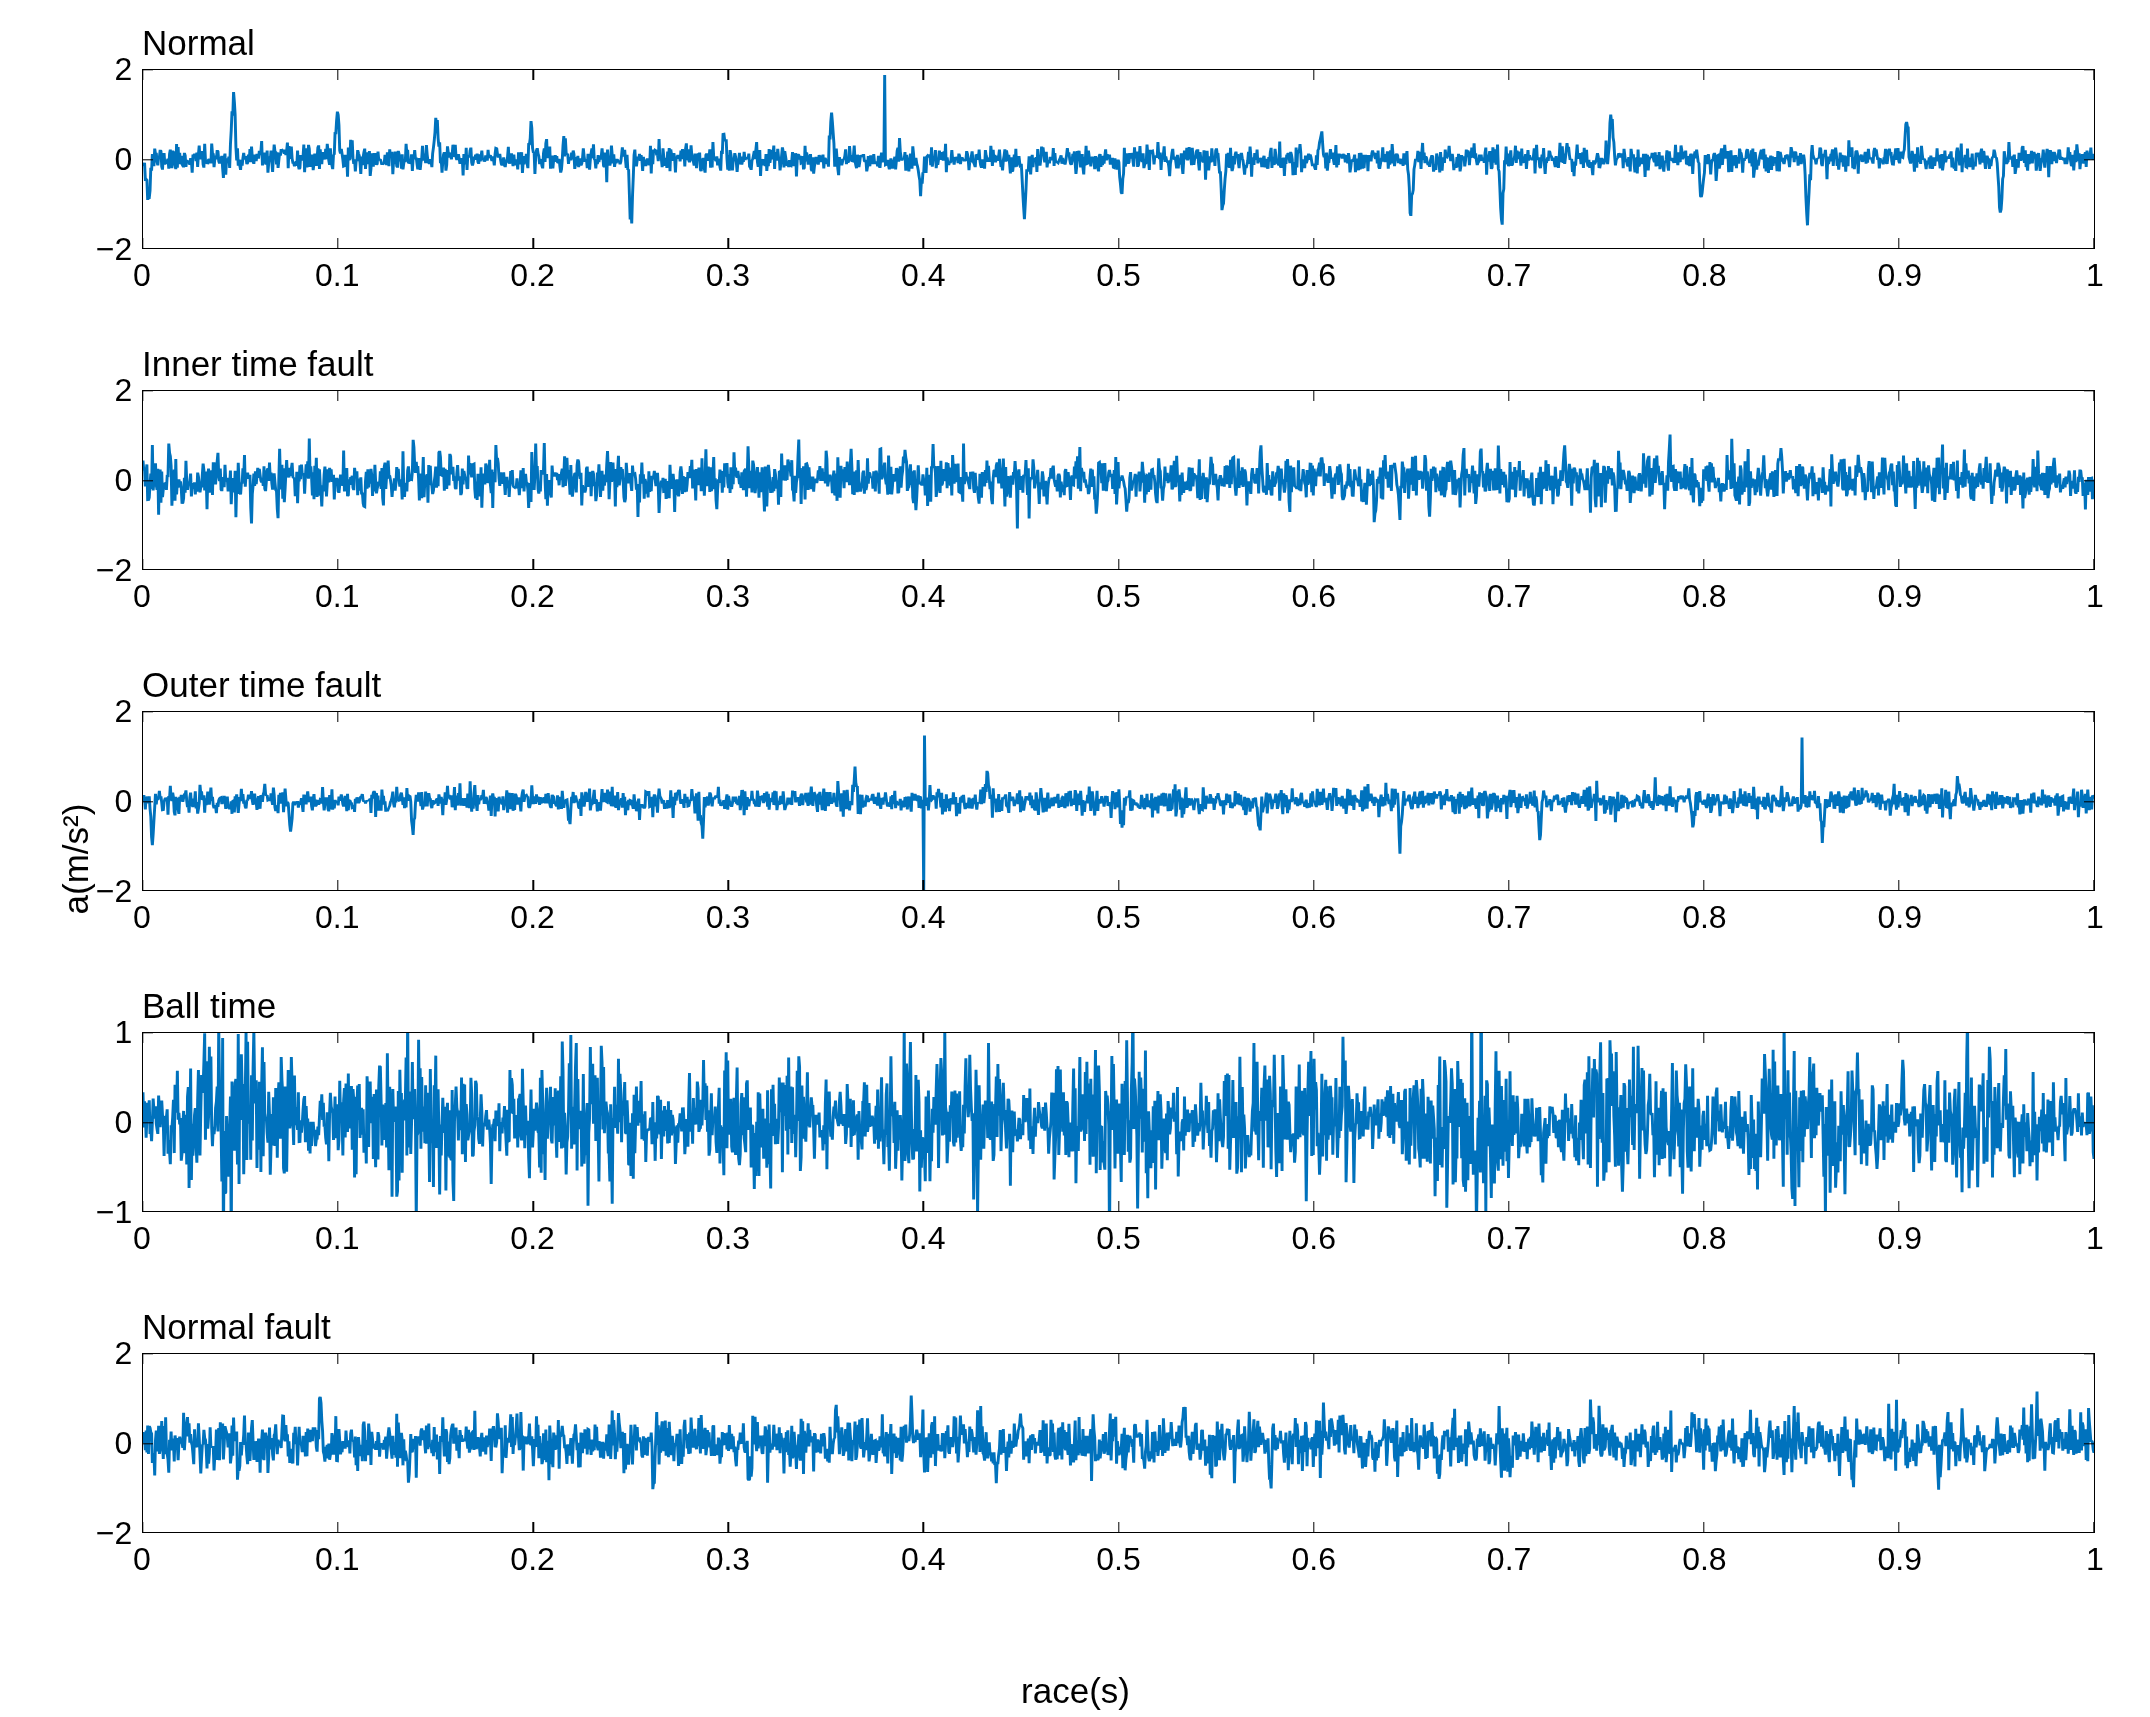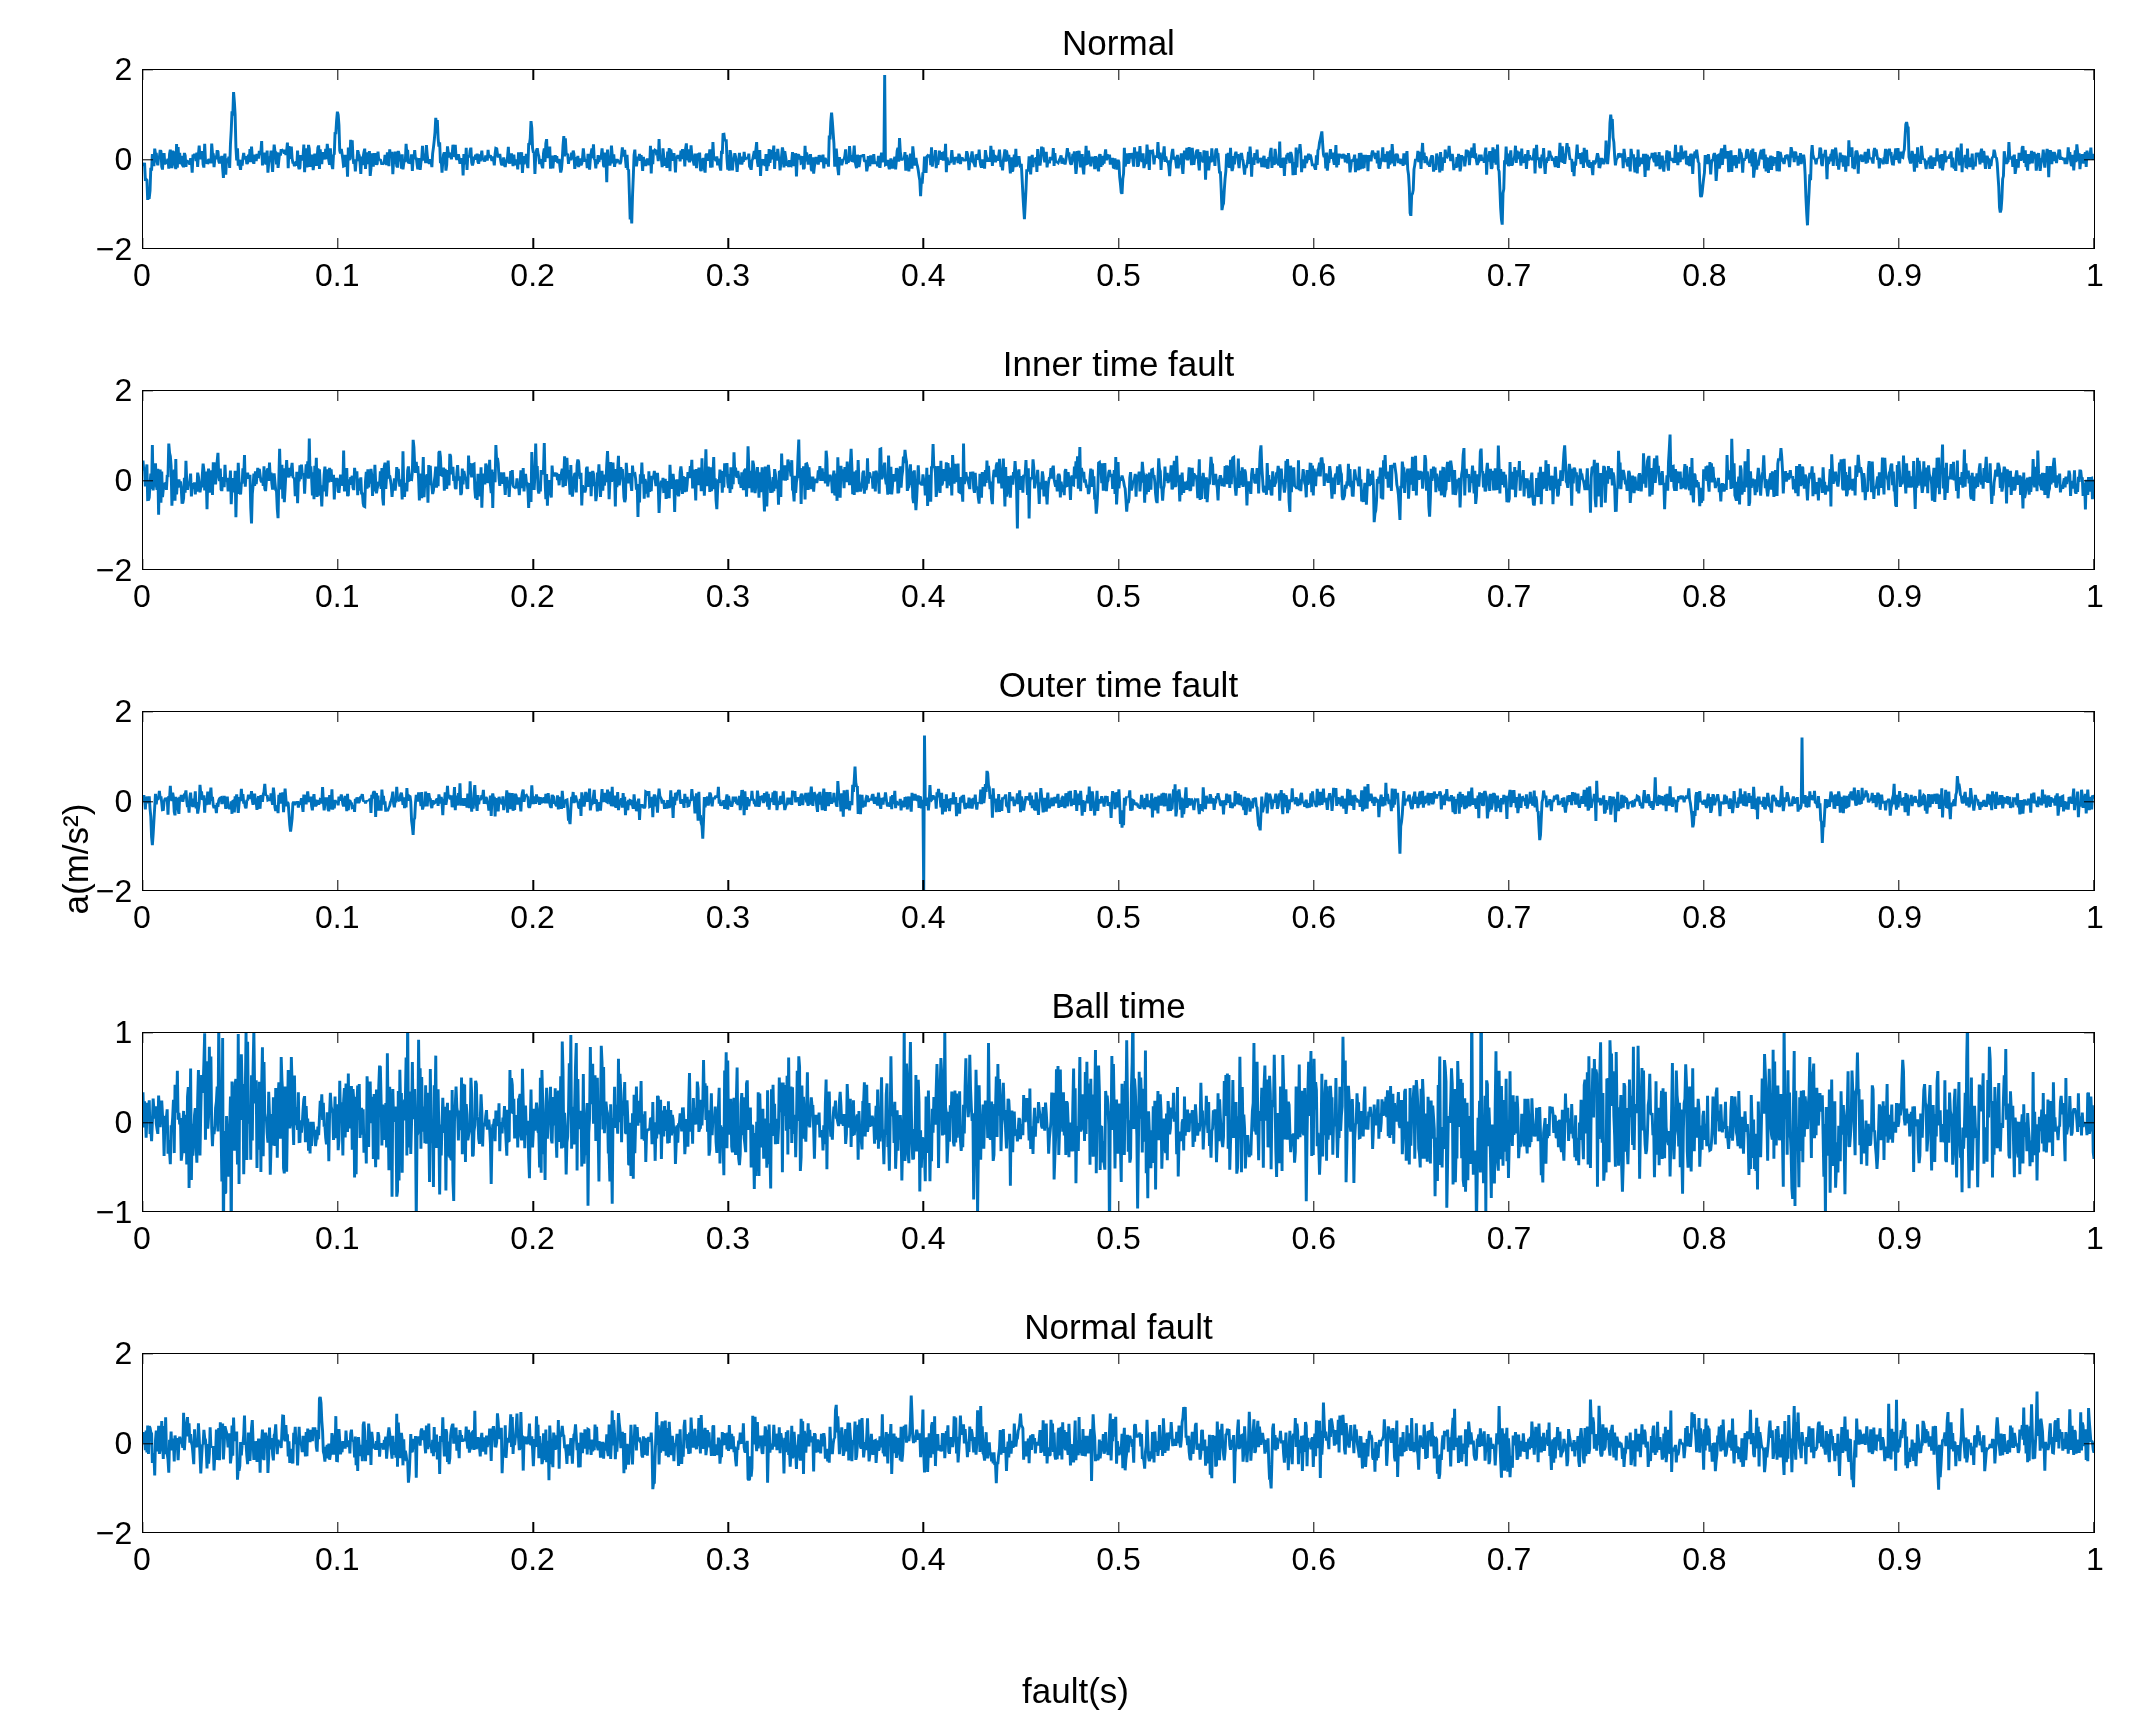--- a/index.html
+++ b/index.html
@@ -37,21 +37,20 @@
     position: absolute;
     left: 142px;
     width: 1953px;
     
   }
   .subplot-title {
     position: absolute;
     top: -46px;
     left: 0;
     width: 100%;
-    text-align: center;
     font-size: 35px;
     color: #000;
   }
   .axes-box {
     position: absolute;
     left: 0;
     top: 0;
     width: 100%;
     height: 100%;
     border: 1.4px solid #000;
@@ -121,21 +120,21 @@
     stroke: #0072BD; 
     stroke-width: 1.5;
   }
 </style>
 </head>
 <body>
 
 <div class="figure">
 
   <div class="ylabel-global">a(m/s²)</div>
-  <div class="xlabel-global">fault(s)</div>
+  <div class="xlabel-global">race(s)</div>
 
   <div class="subplot" id="sp0" style="top:69px; height:180px;">
     <div class="subplot-title">Normal</div>
     <div class="axes-box">
         <svg class="signal" viewBox="0 0 1000 260" preserveAspectRatio="none">
           <path id="path0" d="M0.00 141.09L0.40 138.21L0.80 135.39L1.20 159.76L1.60 159.06L2.00 160.43L2.40 189.98L2.80 186.43L3.20 186.76L3.60 176.48L4.00 142.74L4.40 147.03L4.80 122.82L5.20 129.24L5.60 140.57L6.00 114.80L6.40 122.52L6.80 120.80L7.20 134.30L7.60 139.40L8.00 126.49L8.40 127.62L8.80 116.69L9.20 118.01L9.60 141.37L10.00 145.77L10.40 123.50L10.80 121.22L11.20 138.22L11.60 131.56L12.00 137.26L12.40 132.50L12.81 129.24L13.21 144.23L13.61 122.23L14.01 116.28L14.41 136.68L14.81 143.52L15.21 117.43L15.61 133.77L16.01 118.65L16.41 139.23L16.81 144.90L17.21 107.99L17.61 142.65L18.01 112.51L18.41 137.19L18.81 121.04L19.21 137.56L19.61 125.31L20.01 137.86L20.41 140.25L20.81 142.26L21.21 120.97L21.61 124.67L22.01 141.72L22.41 131.29L22.81 132.74L23.21 134.10L23.61 135.12L24.01 138.81L24.41 128.54L24.81 133.15L25.21 150.09L25.61 124.31L26.01 124.30L26.41 122.62L26.81 122.56L27.21 133.18L27.61 120.61L28.01 141.53L28.41 123.45L28.81 110.29L29.21 130.52L29.61 125.85L30.01 126.01L30.41 118.32L30.81 137.83L31.21 142.61L31.61 107.90L32.01 131.55L32.41 131.93L32.81 136.81L33.21 136.99L33.61 130.63L34.01 129.63L34.41 133.48L34.81 136.49L35.21 107.23L35.61 121.91L36.01 122.05L36.41 141.93L36.81 130.42L37.21 124.91L37.62 130.80L38.02 117.04L38.42 118.31L38.82 133.12L39.22 136.97L39.62 131.96L40.02 128.82L40.42 125.25L40.82 143.68L41.22 157.75L41.62 128.29L42.02 122.06L42.42 153.05L42.82 130.12L43.22 128.83L43.62 134.96L44.02 126.21L44.42 143.03L44.82 108.62L45.22 88.48L45.62 60.20L46.02 66.88L46.42 32.32L46.82 45.92L47.22 65.49L47.62 112.41L48.02 132.26L48.42 114.33L48.82 139.89L49.22 130.67L49.62 139.97L50.02 146.03L50.42 131.04L50.82 139.93L51.22 128.39L51.62 120.75L52.02 131.17L52.42 125.70L52.82 127.41L53.22 137.76L53.62 136.22L54.02 123.59L54.42 133.57L54.82 115.28L55.22 134.60L55.62 111.65L56.02 127.20L56.42 133.38L56.82 137.27L57.22 123.35L57.62 128.04L58.02 133.22L58.42 122.22L58.82 124.30L59.22 129.48L59.62 117.97L60.02 124.58L60.42 119.66L60.82 103.85L61.22 139.51L61.62 136.78L62.02 129.75L62.42 120.44L62.83 126.21L63.23 138.35L63.63 117.54L64.03 150.07L64.43 135.90L64.83 125.95L65.23 131.63L65.63 117.66L66.03 133.85L66.43 148.96L66.83 126.21L67.23 108.70L67.63 118.58L68.03 119.33L68.43 138.12L68.83 120.30L69.23 143.02L69.63 131.72L70.03 120.95L70.43 125.15L70.83 115.31L71.23 119.98L71.63 117.19L72.03 118.23L72.43 122.62L72.83 116.30L73.23 124.49L73.63 118.06L74.03 106.07L74.43 143.60L74.83 111.16L75.23 129.87L75.63 119.26L76.03 111.60L76.43 129.36L76.83 135.54L77.23 135.31L77.63 140.84L78.03 134.64L78.43 133.86L78.83 140.00L79.23 117.48L79.63 139.91L80.03 145.20L80.43 143.55L80.83 124.12L81.23 127.45L81.63 132.33L82.03 126.59L82.43 108.68L82.83 149.51L83.23 125.98L83.63 114.23L84.03 142.42L84.43 138.27L84.83 109.22L85.23 115.21L85.63 141.66L86.03 129.78L86.43 137.85L86.83 123.43L87.23 146.32L87.64 136.24L88.04 121.87L88.44 130.60L88.84 140.08L89.24 128.70L89.64 113.42L90.04 110.03L90.44 144.56L90.84 115.66L91.24 131.75L91.64 137.49L92.04 119.96L92.44 128.67L92.84 129.06L93.24 130.88L93.64 115.17L94.04 130.19L94.44 107.77L94.84 118.70L95.24 132.36L95.64 138.58L96.04 114.34L96.44 131.50L96.84 139.53L97.24 144.90L97.64 123.93L98.04 123.32L98.44 92.12L98.84 92.40L99.24 73.30L99.64 60.67L100.04 65.54L100.44 80.77L100.84 117.84L101.24 122.26L101.64 115.23L102.04 122.73L102.44 131.10L102.84 141.54L103.24 141.09L103.64 123.92L104.04 128.15L104.44 128.36L104.84 156.05L105.24 113.27L105.64 132.12L106.04 129.94L106.44 101.73L106.84 112.58L107.24 102.69L107.64 129.13L108.04 137.36L108.44 130.48L108.84 148.13L109.24 133.39L109.64 132.65L110.04 116.87L110.44 121.47L110.84 125.05L111.24 135.67L111.64 151.80L112.04 126.30L112.44 139.09L112.85 127.18L113.25 119.79L113.65 114.58L114.05 144.54L114.45 129.31L114.85 132.04L115.25 120.09L115.65 137.66L116.05 118.29L116.45 154.81L116.85 144.10L117.25 121.57L117.65 125.60L118.05 141.42L118.45 121.10L118.85 128.57L119.25 121.18L119.65 138.87L120.05 137.69L120.45 119.04L120.85 132.31L121.25 129.96L121.65 130.26L122.05 134.02L122.45 138.68L122.85 136.43L123.25 137.15L123.65 135.74L124.05 123.94L124.45 128.71L124.85 139.25L125.25 119.98L125.65 124.54L126.05 140.46L126.45 115.65L126.85 128.08L127.25 125.54L127.65 119.39L128.05 152.23L128.45 131.15L128.85 137.76L129.25 119.77L129.65 119.80L130.05 140.47L130.45 142.79L130.85 118.06L131.25 122.87L131.65 133.66L132.05 125.08L132.45 144.12L132.85 123.04L133.25 145.18L133.65 136.45L134.05 132.90L134.45 133.24L134.85 107.77L135.25 122.87L135.65 116.43L136.05 135.85L136.45 136.43L136.85 136.74L137.25 136.88L137.66 123.03L138.06 147.63L138.46 127.67L138.86 130.62L139.26 116.94L139.66 130.26L140.06 127.76L140.46 137.75L140.86 145.26L141.26 138.25L141.66 128.70L142.06 146.04L142.46 135.21L142.86 128.91L143.26 110.81L143.66 130.46L144.06 132.56L144.46 121.95L144.86 136.16L145.26 109.49L145.66 123.79L146.06 133.00L146.46 135.94L146.86 137.40L147.26 130.01L147.66 133.74L148.06 142.19L148.46 122.05L148.86 113.69L149.26 103.44L149.66 90.81L150.06 69.65L150.46 80.97L150.86 73.10L151.26 99.60L151.66 112.01L152.06 105.45L152.46 136.15L152.86 130.84L153.26 149.96L153.66 134.06L154.06 123.00L154.46 119.87L154.86 124.86L155.26 147.07L155.66 138.84L156.06 111.55L156.46 120.17L156.86 128.28L157.26 121.30L157.66 121.70L158.06 130.57L158.46 123.68L158.86 109.03L159.26 115.91L159.66 127.22L160.06 109.36L160.46 127.83L160.86 131.64L161.26 127.15L161.66 122.81L162.06 128.95L162.46 137.13L162.87 128.62L163.27 136.35L163.67 130.50L164.07 154.24L164.47 122.63L164.87 134.35L165.27 138.00L165.67 113.51L166.07 146.21L166.47 125.31L166.87 124.88L167.27 128.00L167.67 117.45L168.07 113.31L168.47 135.58L168.87 139.92L169.27 134.95L169.67 126.32L170.07 131.39L170.47 123.56L170.87 126.29L171.27 121.98L171.67 134.85L172.07 137.23L172.47 123.20L172.87 133.71L173.27 126.81L173.67 117.73L174.07 131.81L174.47 128.99L174.87 133.98L175.27 132.97L175.67 124.43L176.07 128.08L176.47 132.52L176.87 116.37L177.27 128.90L177.67 124.43L178.07 124.73L178.47 129.08L178.87 133.08L179.27 126.12L179.67 131.03L180.07 139.58L180.47 122.59L180.87 113.40L181.27 113.92L181.67 122.39L182.07 128.05L182.47 124.45L182.87 122.50L183.27 131.09L183.67 137.45L184.07 139.74L184.47 135.21L184.87 127.45L185.27 139.27L185.67 141.94L186.07 130.79L186.47 135.27L186.87 126.43L187.27 111.98L187.68 136.96L188.08 135.59L188.48 131.18L188.88 121.80L189.28 132.65L189.68 140.44L190.08 123.38L190.48 135.71L190.88 130.49L191.28 139.34L191.68 132.43L192.08 145.29L192.48 120.02L192.88 135.95L193.28 138.02L193.68 121.56L194.08 120.16L194.48 150.29L194.88 132.81L195.28 137.99L195.68 125.56L196.08 133.48L196.48 122.32L196.88 136.71L197.28 143.38L197.68 108.04L198.08 108.34L198.48 99.37L198.88 74.46L199.28 84.70L199.68 114.45L200.08 120.67L200.48 120.72L200.88 151.74L201.28 126.51L201.68 117.16L202.08 114.15L202.48 121.63L202.88 125.75L203.28 137.65L203.68 130.54L204.08 130.89L204.48 140.02L204.88 143.76L205.28 121.78L205.68 114.25L206.08 134.32L206.48 106.86L206.88 100.77L207.28 128.81L207.68 115.60L208.08 122.19L208.48 111.81L208.88 144.26L209.28 129.32L209.68 124.95L210.08 143.94L210.48 131.35L210.88 134.33L211.28 124.36L211.68 128.79L212.08 125.80L212.48 134.99L212.89 136.29L213.29 129.73L213.69 141.00L214.09 149.90L214.49 145.28L214.89 131.28L215.29 109.78L215.69 96.33L216.09 126.25L216.49 99.55L216.89 120.64L217.29 124.19L217.69 122.02L218.09 137.17L218.49 127.84L218.89 127.87L219.29 132.17L219.69 120.61L220.09 130.67L220.49 117.43L220.89 122.81L221.29 144.74L221.69 137.35L222.09 127.18L222.49 139.71L222.89 125.31L223.29 142.15L223.69 130.44L224.09 128.81L224.49 139.67L224.89 136.94L225.29 128.66L225.69 114.43L226.09 125.93L226.49 133.98L226.89 132.90L227.29 129.95L227.69 143.31L228.09 122.40L228.49 127.22L228.89 145.59L229.29 130.61L229.69 121.38L230.09 114.43L230.49 128.94L230.89 108.32L231.29 129.82L231.69 132.04L232.09 143.69L232.49 130.39L232.89 137.60L233.29 124.32L233.69 134.68L234.09 126.13L234.49 130.89L234.89 125.88L235.29 114.42L235.69 127.20L236.09 140.42L236.49 142.13L236.89 120.47L237.29 125.94L237.70 163.81L238.10 116.01L238.50 135.22L238.90 125.28L239.30 139.83L239.70 133.48L240.10 110.33L240.50 124.01L240.90 136.58L241.30 123.19L241.70 141.69L242.10 132.83L242.50 136.53L242.90 129.70L243.30 131.24L243.70 134.95L244.10 132.31L244.50 137.83L244.90 134.28L245.30 124.46L245.70 112.82L246.10 126.73L246.50 121.64L246.90 116.46L247.30 131.01L247.70 143.17L248.10 123.77L248.50 145.91L248.90 144.97L249.30 180.62L249.70 218.40L250.10 202.80L250.50 224.08L250.90 183.57L251.30 155.95L251.70 124.15L252.10 116.19L252.50 135.12L252.90 140.89L253.30 132.30L253.70 126.50L254.10 130.90L254.50 122.45L254.90 132.81L255.30 124.20L255.70 131.03L256.10 147.45L256.50 126.63L256.90 138.55L257.30 130.83L257.70 140.65L258.10 137.52L258.50 129.01L258.90 130.89L259.30 136.52L259.70 139.34L260.10 110.62L260.50 151.02L260.90 120.92L261.30 137.57L261.70 116.24L262.10 119.72L262.51 116.28L262.91 116.94L263.31 124.86L263.71 123.76L264.11 133.10L264.51 100.91L264.91 129.81L265.31 126.95L265.71 130.66L266.11 142.12L266.51 114.49L266.91 126.45L267.31 140.14L267.71 130.74L268.11 128.08L268.51 143.25L268.91 118.96L269.31 133.24L269.71 113.97L270.11 147.86L270.51 115.97L270.91 123.63L271.31 132.82L271.71 125.01L272.11 121.18L272.51 129.32L272.91 149.61L273.31 126.32L273.71 129.95L274.11 123.73L274.51 128.59L274.91 124.67L275.31 133.60L275.71 117.59L276.11 129.48L276.51 115.30L276.91 130.20L277.31 121.40L277.71 141.07L278.11 114.85L278.51 107.16L278.91 131.74L279.31 115.81L279.71 131.38L280.11 135.13L280.51 131.20L280.91 109.87L281.31 125.49L281.71 129.25L282.11 134.01L282.51 139.70L282.91 122.04L283.31 126.32L283.71 143.63L284.11 127.75L284.51 122.26L284.91 122.13L285.31 120.64L285.71 145.86L286.11 148.04L286.51 133.00L286.91 129.77L287.31 128.32L287.72 144.57L288.12 150.05L288.52 123.88L288.92 121.66L289.32 126.67L289.72 132.98L290.12 129.27L290.52 115.87L290.92 142.73L291.32 125.82L291.72 142.53L292.12 105.19L292.52 127.55L292.92 129.74L293.32 130.91L293.72 133.47L294.12 126.10L294.52 139.42L294.92 129.17L295.32 132.06L295.72 141.61L296.12 146.99L296.52 117.94L296.92 122.73L297.32 92.72L297.72 92.48L298.12 102.03L298.52 104.44L298.92 101.07L299.32 129.55L299.72 145.83L300.12 124.21L300.52 147.15L300.92 116.80L301.32 122.74L301.72 131.98L302.12 146.73L302.52 131.20L302.92 133.23L303.32 121.39L303.72 126.35L304.12 134.96L304.52 148.92L304.92 135.11L305.32 132.10L305.72 120.74L306.12 137.86L306.52 126.31L306.92 138.40L307.32 132.16L307.72 134.37L308.12 119.57L308.52 128.81L308.92 129.92L309.32 128.17L309.72 128.84L310.12 130.45L310.52 121.92L310.92 141.50L311.32 142.82L311.72 145.93L312.12 132.37L312.53 129.98L312.93 124.29L313.33 118.18L313.73 130.41L314.13 116.57L314.53 105.20L314.93 134.53L315.33 141.57L315.73 133.96L316.13 117.04L316.53 154.67L316.93 132.19L317.33 139.59L317.73 129.89L318.13 131.16L318.53 132.69L318.93 140.42L319.33 122.68L319.73 147.46L320.13 134.70L320.53 140.55L320.93 115.44L321.33 135.73L321.73 127.37L322.13 116.61L322.53 130.68L322.93 121.52L323.33 110.17L323.73 144.65L324.13 119.64L324.53 130.96L324.93 132.49L325.33 115.16L325.73 126.96L326.13 128.66L326.53 146.61L326.93 136.87L327.33 124.78L327.73 112.78L328.13 119.16L328.53 142.32L328.93 118.29L329.33 125.53L329.73 133.35L330.13 140.35L330.53 137.83L330.93 142.08L331.33 131.65L331.73 140.54L332.13 140.97L332.53 132.05L332.93 119.95L333.33 131.85L333.73 140.69L334.13 122.16L334.53 122.11L334.93 155.48L335.33 130.17L335.73 122.45L336.13 123.85L336.53 131.19L336.93 125.12L337.33 137.10L337.74 136.47L338.14 125.81L338.54 145.31L338.94 143.56L339.34 110.67L339.74 133.68L340.14 120.36L340.54 127.19L340.94 138.29L341.34 131.38L341.74 126.93L342.14 122.69L342.54 145.70L342.94 148.22L343.34 127.49L343.74 151.39L344.14 140.75L344.54 135.09L344.94 126.69L345.34 131.67L345.74 134.67L346.14 138.50L346.54 124.00L346.94 127.38L347.34 134.76L347.74 124.87L348.14 130.08L348.54 123.44L348.94 143.75L349.34 128.37L349.74 128.64L350.14 136.71L350.54 136.49L350.94 130.24L351.34 141.33L351.74 95.56L352.14 101.43L352.54 75.09L352.94 62.16L353.34 75.46L353.74 91.65L354.14 107.02L354.54 141.23L354.94 132.12L355.34 114.51L355.74 128.78L356.14 144.25L356.54 153.64L356.94 127.14L357.34 132.57L357.74 131.97L358.14 139.35L358.54 134.42L358.94 129.72L359.34 130.80L359.74 125.33L360.14 115.93L360.54 137.50L360.94 129.50L361.34 135.63L361.74 132.92L362.14 110.89L362.55 126.00L362.95 125.56L363.35 133.66L363.75 133.98L364.15 124.93L364.55 110.38L364.95 132.81L365.35 139.03L365.75 143.67L366.15 123.72L366.55 125.98L366.95 141.84L367.35 135.18L367.75 124.77L368.15 124.46L368.55 125.46L368.95 124.18L369.35 122.79L369.75 133.14L370.15 134.52L370.55 131.04L370.95 148.36L371.35 141.64L371.75 125.77L372.15 138.32L372.55 140.73L372.95 124.71L373.35 130.95L373.75 133.17L374.15 137.63L374.55 122.54L374.95 135.25L375.35 133.38L375.75 137.61L376.15 134.07L376.55 140.77L376.95 125.26L377.35 141.05L377.75 143.17L378.15 129.57L378.55 120.51L378.95 134.99L379.35 126.94L379.75 131.76L380.15 7.47L380.55 139.61L380.95 139.11L381.35 138.40L381.75 131.25L382.15 139.87L382.55 145.19L382.95 136.82L383.35 128.92L383.75 136.47L384.15 144.31L384.55 133.83L384.95 133.08L385.35 126.57L385.75 145.22L386.15 132.46L386.55 117.89L386.95 113.13L387.35 133.91L387.76 99.19L388.16 119.38L388.56 126.80L388.96 132.59L389.36 129.13L389.76 129.09L390.16 130.19L390.56 119.89L390.96 147.32L391.36 123.67L391.76 137.94L392.16 135.68L392.56 148.09L392.96 129.65L393.36 122.08L393.76 137.02L394.16 144.34L394.56 111.42L394.96 122.92L395.36 139.94L395.76 134.02L396.16 128.38L396.56 136.25L396.96 140.38L397.36 146.65L397.76 154.97L398.16 161.49L398.56 184.22L398.96 161.59L399.36 166.07L399.76 149.39L400.16 150.43L400.56 126.37L400.96 141.81L401.36 150.58L401.76 126.21L402.16 124.78L402.56 126.35L402.96 127.06L403.36 123.14L403.76 138.99L404.16 112.91L404.56 141.20L404.96 130.40L405.36 130.41L405.76 129.11L406.16 116.84L406.56 143.39L406.96 132.10L407.36 138.89L407.76 130.74L408.16 117.72L408.56 123.36L408.96 130.14L409.36 131.10L409.76 119.96L410.16 132.70L410.56 118.78L410.96 129.34L411.36 107.60L411.76 149.46L412.16 127.57L412.57 136.01L412.97 139.15L413.37 135.01L413.77 136.28L414.17 130.69L414.57 116.98L414.97 129.98L415.37 132.64L415.77 138.36L416.17 127.50L416.57 127.37L416.97 130.24L417.37 128.65L417.77 136.25L418.17 122.14L418.57 125.35L418.97 137.79L419.37 131.54L419.77 127.24L420.17 130.04L420.57 130.17L420.97 132.86L421.37 132.95L421.77 131.98L422.17 118.21L422.57 122.30L422.97 130.18L423.37 146.57L423.77 133.56L424.17 135.25L424.57 126.02L424.97 118.88L425.37 130.97L425.77 135.59L426.17 138.29L426.57 142.07L426.97 123.92L427.37 123.59L427.77 129.91L428.17 131.25L428.57 116.20L428.97 132.45L429.37 139.47L429.77 143.24L430.17 130.40L430.57 138.15L430.97 140.77L431.37 144.09L431.77 116.96L432.17 125.14L432.57 128.11L432.97 134.20L433.37 130.46L433.77 127.73L434.17 134.29L434.57 110.51L434.97 123.72L435.37 140.10L435.77 116.39L436.17 132.75L436.57 123.88L436.97 135.06L437.37 125.75L437.78 126.15L438.18 132.92L438.58 125.71L438.98 116.21L439.38 130.47L439.78 141.70L440.18 137.67L440.58 146.80L440.98 131.29L441.38 124.77L441.78 115.83L442.18 134.04L442.58 117.10L442.98 123.76L443.38 133.20L443.78 123.75L444.18 136.93L444.58 151.33L444.98 127.30L445.38 148.72L445.78 147.57L446.18 137.33L446.58 123.47L446.98 141.89L447.38 115.15L447.78 141.35L448.18 135.56L448.58 129.41L448.98 125.76L449.38 135.86L449.78 142.92L450.18 136.90L450.58 158.38L450.98 180.98L451.38 200.49L451.78 217.94L452.18 196.92L452.58 174.52L452.98 145.04L453.38 148.68L453.78 145.01L454.18 126.15L454.58 136.18L454.98 152.67L455.38 133.65L455.78 123.88L456.18 142.00L456.58 128.41L456.98 130.55L457.38 132.95L457.78 126.95L458.18 149.03L458.58 115.36L458.98 133.14L459.38 124.77L459.78 139.82L460.18 130.44L460.58 111.69L460.98 114.67L461.38 114.37L461.78 125.27L462.18 134.96L462.59 126.39L462.99 119.49L463.39 142.51L463.79 132.80L464.19 131.34L464.59 136.36L464.99 126.67L465.39 128.72L465.79 130.57L466.19 131.81L466.59 113.88L466.99 140.21L467.39 121.29L467.79 134.87L468.19 134.14L468.59 135.37L468.99 136.25L469.39 133.09L469.79 130.62L470.19 127.89L470.59 124.39L470.99 137.09L471.39 128.08L471.79 135.39L472.19 132.76L472.59 138.28L472.99 132.36L473.39 124.25L473.79 113.79L474.19 125.28L474.59 120.28L474.99 130.22L475.39 136.82L475.79 138.80L476.19 133.69L476.59 122.25L476.99 126.84L477.39 118.60L477.79 136.00L478.19 151.96L478.59 140.93L478.99 118.50L479.39 120.21L479.79 117.80L480.19 130.46L480.59 142.41L480.99 135.83L481.39 122.62L481.79 142.61L482.19 152.61L482.59 127.13L482.99 131.86L483.39 110.49L483.79 138.01L484.19 137.54L484.59 117.53L484.99 126.78L485.39 128.28L485.79 141.09L486.19 130.01L486.59 126.53L486.99 128.15L487.39 129.47L487.80 144.93L488.20 125.63L488.60 127.84L489.00 140.42L489.40 143.52L489.80 148.32L490.20 124.31L490.60 122.57L491.00 141.73L491.40 126.72L491.80 139.22L492.20 125.10L492.60 137.00L493.00 125.04L493.40 115.92L493.80 132.17L494.20 122.79L494.60 130.84L495.00 124.78L495.40 123.61L495.80 138.35L496.20 133.07L496.60 129.97L497.00 128.17L497.40 143.39L497.80 143.82L498.20 128.99L498.60 143.00L499.00 131.40L499.40 145.51L499.80 130.79L500.20 134.40L500.60 156.17L501.00 166.37L501.40 179.34L501.80 181.17L502.20 159.14L502.60 151.42L503.00 113.44L503.40 141.09L503.80 135.97L504.20 126.78L504.60 121.68L505.00 137.04L505.40 134.89L505.80 121.38L506.20 129.62L506.60 121.13L507.00 122.00L507.40 132.71L507.80 141.30L508.20 112.97L508.60 129.25L509.00 126.51L509.40 119.18L509.80 141.65L510.20 139.80L510.60 129.50L511.00 110.97L511.40 133.77L511.80 123.98L512.20 134.74L512.61 121.67L513.01 143.43L513.41 138.15L513.81 136.93L514.21 135.97L514.61 108.79L515.01 122.87L515.41 133.55L515.81 146.12L516.21 116.51L516.61 122.58L517.01 117.95L517.41 117.45L517.81 124.41L518.21 137.99L518.61 126.38L519.01 125.94L519.41 124.57L519.81 128.43L520.21 105.33L520.61 124.80L521.01 130.26L521.41 120.56L521.81 146.21L522.21 126.21L522.61 131.09L523.01 123.21L523.41 111.36L523.81 134.46L524.21 126.14L524.61 131.62L525.01 134.05L525.41 133.55L525.81 142.14L526.21 155.06L526.61 136.98L527.01 130.30L527.41 121.00L527.81 115.05L528.21 129.93L528.61 130.63L529.01 126.49L529.41 134.56L529.81 143.80L530.21 123.87L530.61 143.76L531.01 131.78L531.41 138.50L531.81 129.67L532.21 121.62L532.61 141.21L533.01 151.80L533.41 132.42L533.81 117.77L534.21 124.78L534.61 130.54L535.01 113.46L535.41 132.05L535.81 128.13L536.21 112.40L536.61 125.96L537.01 124.09L537.41 139.21L537.82 113.61L538.22 131.48L538.62 138.63L539.02 130.10L539.42 128.88L539.82 119.67L540.22 116.86L540.62 115.88L541.02 136.26L541.42 146.67L541.82 119.86L542.22 129.87L542.62 134.12L543.02 126.65L543.42 135.53L543.82 117.35L544.22 124.72L544.62 160.47L545.02 127.19L545.42 118.05L545.82 138.84L546.22 146.62L546.62 134.29L547.02 125.93L547.42 135.23L547.82 114.49L548.22 127.54L548.62 134.02L549.02 125.87L549.42 140.33L549.82 117.47L550.22 114.40L550.62 123.28L551.02 122.92L551.42 137.49L551.82 151.14L552.22 147.96L552.62 173.12L553.02 204.85L553.42 198.22L553.82 195.21L554.22 175.40L554.62 158.99L555.02 147.88L555.42 122.39L555.82 132.32L556.22 120.83L556.62 141.83L557.02 142.96L557.42 113.51L557.82 139.25L558.22 148.00L558.62 143.14L559.02 125.52L559.42 138.00L559.82 123.29L560.22 119.22L560.62 128.67L561.02 122.65L561.42 134.77L561.82 143.59L562.22 129.18L562.63 123.07L563.03 121.01L563.43 128.74L563.83 132.23L564.23 141.88L564.63 153.10L565.03 138.71L565.43 143.44L565.83 138.41L566.23 132.78L566.63 119.57L567.03 137.20L567.43 111.62L567.83 125.60L568.23 156.09L568.63 128.47L569.03 129.03L569.43 138.69L569.83 121.25L570.23 124.45L570.63 131.44L571.03 116.09L571.43 136.49L571.83 131.88L572.23 134.21L572.63 129.32L573.03 128.10L573.43 142.13L573.83 137.23L574.23 128.58L574.63 125.13L575.03 142.50L575.43 129.57L575.83 132.15L576.23 142.97L576.63 144.20L577.03 127.14L577.43 133.66L577.83 119.67L578.23 113.68L578.63 143.22L579.03 126.89L579.43 137.39L579.83 138.93L580.23 115.14L580.63 123.74L581.03 135.95L581.43 136.15L581.83 137.62L582.23 139.67L582.63 104.36L583.03 141.58L583.43 143.14L583.83 128.65L584.23 132.11L584.63 127.86L585.03 154.73L585.43 132.38L585.83 137.14L586.23 124.30L586.63 123.00L587.03 120.97L587.43 127.59L587.84 136.19L588.24 119.35L588.64 123.44L589.04 130.44L589.44 153.57L589.84 134.22L590.24 137.13L590.64 153.50L591.04 113.08L591.44 142.39L591.84 116.59L592.24 121.58L592.64 119.72L593.04 108.11L593.44 121.43L593.84 149.22L594.24 130.69L594.64 131.54L595.04 133.53L595.44 143.58L595.84 125.06L596.24 136.38L596.64 132.68L597.04 127.82L597.44 121.91L597.84 131.28L598.24 122.97L598.64 127.08L599.04 134.00L599.44 140.62L599.84 137.79L600.24 137.55L600.64 143.59L601.04 146.09L601.44 124.41L601.84 138.92L602.24 117.05L602.64 115.18L603.04 105.72L603.44 100.99L603.84 95.53L604.24 89.45L604.64 107.76L605.04 123.40L605.44 127.68L605.84 121.94L606.24 143.70L606.64 120.52L607.04 146.97L607.44 134.50L607.84 134.70L608.24 125.19L608.64 115.32L609.04 126.69L609.44 130.02L609.84 120.65L610.24 132.58L610.64 138.73L611.04 128.91L611.44 109.50L611.84 142.34L612.24 124.31L612.65 138.77L613.05 122.15L613.45 123.33L613.85 127.24L614.25 125.25L614.65 129.64L615.05 122.20L615.45 123.93L615.85 124.00L616.25 135.07L616.65 124.98L617.05 124.69L617.45 136.68L617.85 121.34L618.25 128.43L618.65 149.69L619.05 141.95L619.45 131.85L619.85 131.22L620.25 134.46L620.65 129.82L621.05 123.50L621.45 149.20L621.85 129.15L622.25 131.04L622.65 135.35L623.05 146.60L623.45 121.19L623.85 145.48L624.25 120.93L624.65 128.13L625.05 144.39L625.45 123.63L625.85 143.35L626.25 129.42L626.65 123.81L627.05 132.66L627.45 124.07L627.85 147.81L628.25 126.06L628.65 124.91L629.05 124.84L629.45 133.69L629.85 121.69L630.25 117.28L630.65 123.82L631.05 120.45L631.45 128.21L631.85 130.18L632.25 121.36L632.65 136.59L633.05 117.56L633.45 142.09L633.85 144.64L634.25 137.71L634.65 130.18L635.05 127.52L635.45 112.84L635.85 134.13L636.25 122.73L636.65 134.60L637.05 123.99L637.45 126.89L637.86 118.55L638.26 144.20L638.66 128.87L639.06 138.44L639.46 117.13L639.86 136.52L640.26 107.98L640.66 121.95L641.06 125.03L641.46 140.41L641.86 130.62L642.26 124.18L642.66 121.91L643.06 124.62L643.46 136.15L643.86 132.55L644.26 129.27L644.66 137.72L645.06 135.59L645.46 129.82L645.86 140.28L646.26 121.72L646.66 124.18L647.06 138.29L647.46 127.23L647.86 118.36L648.26 145.37L648.66 152.95L649.06 172.34L649.46 209.36L649.86 213.13L650.26 183.00L650.66 181.08L651.06 175.35L651.46 144.94L651.86 138.78L652.26 129.60L652.66 132.23L653.06 129.96L653.46 117.87L653.86 134.66L654.26 119.50L654.66 125.82L655.06 144.68L655.46 121.69L655.86 106.46L656.26 131.30L656.66 120.56L657.06 136.14L657.46 125.70L657.86 127.91L658.26 134.73L658.66 138.91L659.06 136.73L659.46 141.61L659.86 132.32L660.26 127.72L660.66 124.18L661.06 126.46L661.46 148.68L661.86 144.52L662.26 137.28L662.67 146.11L663.07 121.81L663.47 127.39L663.87 133.95L664.27 135.72L664.67 149.74L665.07 119.96L665.47 137.77L665.87 147.10L666.27 131.06L666.67 127.39L667.07 135.69L667.47 115.98L667.87 127.36L668.27 127.88L668.67 123.57L669.07 123.47L669.47 110.77L669.87 125.39L670.27 133.41L670.67 128.16L671.07 122.54L671.47 130.32L671.87 146.29L672.27 137.97L672.67 138.34L673.07 143.00L673.47 127.15L673.87 142.16L674.27 122.22L674.67 128.43L675.07 148.35L675.47 140.89L675.87 124.33L676.27 131.36L676.67 128.05L677.07 126.02L677.47 140.86L677.87 132.52L678.27 116.19L678.67 127.38L679.07 117.30L679.47 120.54L679.87 139.09L680.27 122.90L680.67 128.57L681.07 113.16L681.47 126.29L681.87 127.03L682.27 106.86L682.67 128.61L683.07 121.79L683.47 132.47L683.87 139.03L684.27 135.44L684.67 134.29L685.07 123.54L685.47 129.50L685.87 123.64L686.27 132.93L686.67 132.03L687.07 127.93L687.47 135.81L687.88 120.91L688.28 113.34L688.68 152.94L689.08 123.77L689.48 133.92L689.88 125.50L690.28 118.31L690.68 131.57L691.08 144.73L691.48 142.93L691.88 112.77L692.28 119.97L692.68 135.31L693.08 115.63L693.48 138.35L693.88 131.01L694.28 108.78L694.68 144.43L695.08 148.15L695.48 173.25L695.88 201.80L696.28 218.34L696.68 225.88L697.08 179.87L697.48 173.76L697.88 131.74L698.28 138.06L698.68 111.93L699.08 132.62L699.48 122.02L699.88 140.74L700.28 131.59L700.68 126.67L701.08 117.13L701.48 140.20L701.88 138.59L702.28 131.21L702.68 130.82L703.08 125.03L703.48 110.48L703.88 135.89L704.28 117.78L704.68 126.05L705.08 130.27L705.48 119.14L705.88 129.23L706.28 139.93L706.68 114.79L707.08 135.83L707.48 134.72L707.88 134.86L708.28 129.00L708.68 122.58L709.08 144.75L709.48 129.61L709.88 116.82L710.28 132.57L710.68 124.31L711.08 131.14L711.48 128.02L711.88 130.32L712.28 131.95L712.69 125.59L713.09 114.42L713.49 151.00L713.89 123.89L714.29 109.32L714.69 131.59L715.09 130.51L715.49 127.48L715.89 141.37L716.29 143.56L716.69 132.82L717.09 123.59L717.49 132.72L717.89 113.81L718.29 136.56L718.69 151.80L719.09 132.81L719.49 133.52L719.89 127.42L720.29 132.88L720.69 117.58L721.09 119.66L721.49 126.28L721.89 126.10L722.29 132.92L722.69 131.17L723.09 127.83L723.49 136.86L723.89 142.02L724.29 125.55L724.69 142.09L725.09 138.14L725.49 142.98L725.89 127.19L726.29 106.30L726.69 132.54L727.09 134.73L727.49 111.25L727.89 135.87L728.29 122.08L728.69 137.38L729.09 128.29L729.49 116.83L729.89 106.51L730.29 116.12L730.69 112.05L731.09 123.77L731.49 131.48L731.89 130.11L732.29 130.34L732.69 148.98L733.09 136.77L733.49 155.00L733.89 133.83L734.29 139.94L734.69 123.87L735.09 108.83L735.49 130.09L735.89 122.66L736.29 121.44L736.69 126.45L737.09 137.56L737.49 135.18L737.90 120.18L738.30 143.19L738.70 113.46L739.10 131.66L739.50 134.88L739.90 116.62L740.30 136.29L740.70 141.33L741.10 131.22L741.50 143.17L741.90 134.63L742.30 136.04L742.70 142.94L743.10 153.72L743.50 131.75L743.90 135.11L744.30 136.08L744.70 133.56L745.10 128.38L745.50 121.42L745.90 126.47L746.30 142.69L746.70 142.83L747.10 136.92L747.50 128.36L747.90 129.51L748.30 131.37L748.70 137.89L749.10 133.78L749.50 131.53L749.90 103.12L750.30 126.72L750.70 137.65L751.10 123.31L751.50 111.22L751.90 76.93L752.30 65.04L752.70 76.67L753.10 71.65L753.50 98.52L753.90 105.45L754.30 125.76L754.70 139.41L755.10 131.66L755.50 129.54L755.90 128.36L756.30 122.16L756.70 121.90L757.10 123.29L757.50 128.28L757.90 121.71L758.30 123.33L758.70 143.65L759.10 115.03L759.50 124.81L759.90 134.55L760.30 129.64L760.70 137.50L761.10 141.33L761.50 126.93L761.90 134.58L762.30 148.21L762.71 115.14L763.11 123.95L763.51 127.30L763.91 122.96L764.31 138.38L764.71 149.53L765.11 129.02L765.51 128.31L765.91 150.99L766.31 116.01L766.71 141.20L767.11 138.09L767.51 130.28L767.91 128.72L768.31 129.05L768.71 137.72L769.11 122.44L769.51 133.98L769.91 156.18L770.31 122.47L770.71 146.46L771.11 123.82L771.51 146.70L771.91 132.02L772.31 128.32L772.71 126.47L773.11 128.88L773.51 120.99L773.91 125.10L774.31 131.35L774.71 135.02L775.11 120.12L775.51 141.10L775.91 127.21L776.31 124.32L776.71 140.26L777.11 119.63L777.51 145.09L777.91 130.18L778.31 130.22L778.71 125.07L779.11 141.76L779.51 148.57L779.91 132.86L780.31 135.37L780.71 130.55L781.11 117.06L781.51 139.48L781.91 147.28L782.31 118.56L782.71 129.82L783.11 130.79L783.51 128.31L783.91 132.16L784.31 132.84L784.71 135.97L785.11 128.13L785.51 109.12L785.91 135.63L786.31 130.75L786.71 139.24L787.11 120.26L787.52 134.21L787.92 133.99L788.32 110.13L788.72 117.43L789.12 130.74L789.52 126.19L789.92 118.99L790.32 128.83L790.72 117.76L791.12 138.02L791.52 134.59L791.92 138.90L792.32 125.53L792.72 140.46L793.12 123.91L793.52 122.16L793.92 128.55L794.32 151.93L794.72 129.86L795.12 124.12L795.52 118.78L795.92 129.06L796.32 116.03L796.72 125.05L797.12 134.44L797.52 135.86L797.92 163.16L798.32 184.81L798.72 185.96L799.12 180.08L799.52 168.78L799.92 158.42L800.32 150.09L800.72 124.32L801.12 130.84L801.52 131.74L801.92 137.61L802.32 122.63L802.72 131.32L803.12 133.09L803.52 152.69L803.92 136.41L804.32 131.54L804.72 131.95L805.12 123.01L805.52 120.85L805.92 134.61L806.32 161.96L806.72 145.91L807.12 124.07L807.52 123.45L807.92 144.31L808.32 137.89L808.72 121.14L809.12 114.22L809.52 138.58L809.92 124.98L810.32 129.75L810.72 109.18L811.12 124.14L811.52 126.25L811.92 129.68L812.32 118.36L812.73 149.21L813.13 126.23L813.53 126.01L813.93 117.20L814.33 148.97L814.73 130.32L815.13 124.42L815.53 139.85L815.93 135.45L816.33 124.14L816.73 143.33L817.13 126.72L817.53 129.91L817.93 136.86L818.33 114.75L818.73 119.60L819.13 120.83L819.53 128.13L819.93 149.94L820.33 129.75L820.73 132.82L821.13 128.58L821.53 130.05L821.93 118.03L822.33 115.30L822.73 127.07L823.13 126.57L823.53 136.28L823.93 129.03L824.33 117.19L824.73 140.94L825.13 114.71L825.53 157.25L825.93 146.80L826.33 119.85L826.73 130.85L827.13 145.52L827.53 131.68L827.93 139.71L828.33 131.73L828.73 124.94L829.13 120.34L829.53 116.13L829.93 129.44L830.33 130.80L830.73 115.11L831.13 143.73L831.53 123.42L831.93 148.36L832.33 127.31L832.73 134.16L833.13 150.52L833.53 128.34L833.93 130.83L834.33 125.01L834.73 146.10L835.13 125.95L835.53 140.24L835.93 131.43L836.33 130.85L836.73 127.04L837.13 131.02L837.54 147.90L837.94 118.43L838.34 119.94L838.74 148.11L839.14 119.29L839.54 124.40L839.94 133.93L840.34 128.07L840.74 134.23L841.14 137.65L841.54 131.45L841.94 124.86L842.34 124.92L842.74 123.09L843.14 129.06L843.54 132.34L843.94 141.91L844.34 128.75L844.74 112.45L845.14 118.26L845.54 127.97L845.94 121.08L846.34 134.70L846.74 118.79L847.14 119.82L847.54 130.46L847.94 125.45L848.34 139.87L848.74 130.67L849.14 135.12L849.54 121.41L849.94 137.54L850.34 125.73L850.74 135.02L851.14 123.38L851.54 131.21L851.94 153.31L852.34 185.82L852.74 209.21L853.14 226.94L853.54 199.60L853.94 179.09L854.34 152.26L854.74 161.00L855.14 123.07L855.54 109.44L855.94 124.36L856.34 127.52L856.74 130.54L857.14 131.16L857.54 137.99L857.94 130.43L858.34 129.10L858.74 128.73L859.14 127.98L859.54 113.07L859.94 115.21L860.34 137.33L860.74 140.52L861.14 124.97L861.54 122.54L861.94 125.06L862.34 116.46L862.75 131.54L863.15 159.41L863.55 126.33L863.95 137.44L864.35 131.46L864.75 133.36L865.15 122.32L865.55 123.89L865.95 115.90L866.35 140.23L866.75 122.55L867.15 129.88L867.55 113.25L867.95 123.18L868.35 140.08L868.75 132.69L869.15 145.58L869.55 132.80L869.95 120.53L870.35 134.74L870.75 123.70L871.15 129.94L871.55 141.15L871.95 125.96L872.35 124.85L872.75 148.62L873.15 125.92L873.55 131.03L873.95 140.62L874.35 102.60L874.75 127.02L875.15 125.43L875.55 124.86L875.95 112.97L876.35 143.34L876.75 127.40L877.15 144.82L877.55 132.99L877.95 118.94L878.35 117.34L878.75 122.39L879.15 151.71L879.55 125.01L879.95 132.08L880.35 126.10L880.75 123.33L881.15 134.41L881.55 133.44L881.95 132.43L882.35 125.50L882.75 119.61L883.15 136.87L883.55 127.67L883.95 135.40L884.35 115.09L884.75 126.36L885.15 130.77L885.55 127.61L885.95 129.30L886.35 133.10L886.75 137.02L887.15 119.26L887.56 113.77L887.96 126.41L888.36 115.88L888.76 123.66L889.16 131.52L889.56 127.93L889.96 143.99L890.36 128.74L890.76 133.16L891.16 132.36L891.56 133.39L891.96 137.92L892.36 127.80L892.76 127.53L893.16 115.06L893.56 136.33L893.96 137.45L894.36 127.37L894.76 116.43L895.16 114.67L895.56 124.66L895.96 119.91L896.36 133.23L896.76 138.72L897.16 138.88L897.56 127.20L897.96 123.32L898.36 114.21L898.76 131.53L899.16 126.48L899.56 113.83L899.96 133.16L900.36 136.57L900.76 122.98L901.16 119.17L901.56 128.04L901.96 128.66L902.36 120.29L902.76 116.48L903.16 97.22L903.56 78.90L903.96 75.58L904.36 82.62L904.76 83.22L905.16 127.45L905.56 131.78L905.96 136.88L906.36 132.24L906.76 118.15L907.16 123.98L907.56 131.82L907.96 148.67L908.36 125.88L908.76 122.56L909.16 142.67L909.56 112.76L909.96 132.49L910.36 134.79L910.76 128.16L911.16 137.21L911.56 110.52L911.96 122.87L912.36 131.44L912.77 129.68L913.17 130.03L913.57 137.34L913.97 144.93L914.37 132.11L914.77 137.87L915.17 135.18L915.57 127.36L915.97 144.23L916.37 124.77L916.77 135.67L917.17 144.50L917.57 137.48L917.97 127.55L918.37 140.19L918.77 129.55L919.17 133.31L919.57 114.36L919.97 133.64L920.37 123.78L920.77 133.70L921.17 143.77L921.57 138.84L921.97 122.63L922.37 146.75L922.77 137.73L923.17 132.63L923.57 117.69L923.97 135.01L924.37 129.28L924.77 127.59L925.17 126.08L925.57 130.00L925.97 123.80L926.37 123.73L926.77 118.60L927.17 142.52L927.57 127.75L927.97 140.32L928.37 144.32L928.77 143.00L929.17 147.51L929.57 119.57L929.97 113.31L930.37 124.28L930.77 129.64L931.17 139.56L931.57 124.25L931.97 107.21L932.37 149.22L932.77 128.02L933.17 134.47L933.57 132.90L933.97 123.96L934.37 142.36L934.77 143.02L935.17 114.53L935.57 141.24L935.97 127.83L936.37 141.98L936.77 128.05L937.17 136.76L937.58 122.15L937.98 145.80L938.38 135.55L938.78 136.25L939.18 141.05L939.58 122.22L939.98 120.63L940.38 127.08L940.78 120.54L941.18 128.26L941.58 138.14L941.98 120.50L942.38 114.68L942.78 135.53L943.18 118.42L943.58 119.35L943.98 133.87L944.38 144.76L944.78 131.79L945.18 125.01L945.58 129.38L945.98 129.51L946.38 144.49L946.78 134.40L947.18 140.43L947.58 130.88L947.98 127.01L948.38 126.97L948.78 116.10L949.18 120.85L949.58 128.41L949.98 127.47L950.38 135.97L950.78 154.08L951.18 170.73L951.58 201.35L951.98 208.43L952.38 203.58L952.78 187.85L953.18 159.08L953.58 154.97L953.98 118.51L954.38 126.56L954.78 132.30L955.18 137.37L955.58 134.96L955.98 133.87L956.38 105.36L956.78 124.95L957.18 130.79L957.58 129.15L957.98 125.86L958.38 141.63L958.78 125.90L959.18 123.60L959.58 151.80L959.98 143.92L960.38 131.22L960.78 131.70L961.18 142.65L961.58 120.85L961.98 124.63L962.38 132.97L962.79 130.23L963.19 113.45L963.59 110.85L963.99 130.10L964.39 135.80L964.79 117.40L965.19 141.73L965.59 139.12L965.99 147.23L966.39 122.66L966.79 137.50L967.19 126.86L967.59 126.46L967.99 118.14L968.39 136.53L968.79 121.92L969.19 119.47L969.59 123.42L969.99 122.29L970.39 147.25L970.79 138.06L971.19 124.90L971.59 121.12L971.99 131.50L972.39 147.46L972.79 137.44L973.19 129.36L973.59 128.77L973.99 116.21L974.39 132.90L974.79 142.92L975.19 126.51L975.59 123.33L975.99 114.90L976.39 124.04L976.79 156.55L977.19 125.07L977.59 116.97L977.99 120.67L978.39 137.59L978.79 119.93L979.19 133.11L979.59 119.57L979.99 122.26L980.39 127.73L980.79 136.01L981.19 125.22L981.59 129.74L981.99 116.06L982.39 117.04L982.79 131.52L983.19 128.75L983.59 127.85L983.99 128.41L984.39 131.95L984.79 128.14L985.19 137.75L985.59 127.80L985.99 137.77L986.39 130.86L986.79 112.95L987.19 129.05L987.60 119.64L988.00 132.94L988.40 139.59L988.80 140.81L989.20 123.89L989.60 146.94L990.00 131.45L990.40 117.27L990.80 134.78L991.20 108.49L991.60 119.53L992.00 132.75L992.40 121.51L992.80 144.88L993.20 132.58L993.60 136.67L994.00 122.69L994.40 128.02L994.80 136.93L995.20 124.34L995.60 119.71L996.00 141.55L996.40 117.72L996.80 124.82L997.20 131.34L997.60 120.97L998.00 124.49L998.40 113.11L998.80 130.91L999.20 122.26L999.60 131.41L1000.00 125.72"></path>
         </svg>
         <div class="ytick-mark" style="top: 90px;"></div>
         <div class="ytick-mark-r" style="top: 90px;"></div>
         <div class="ytick-mark" style="top: 0px;"></div>

